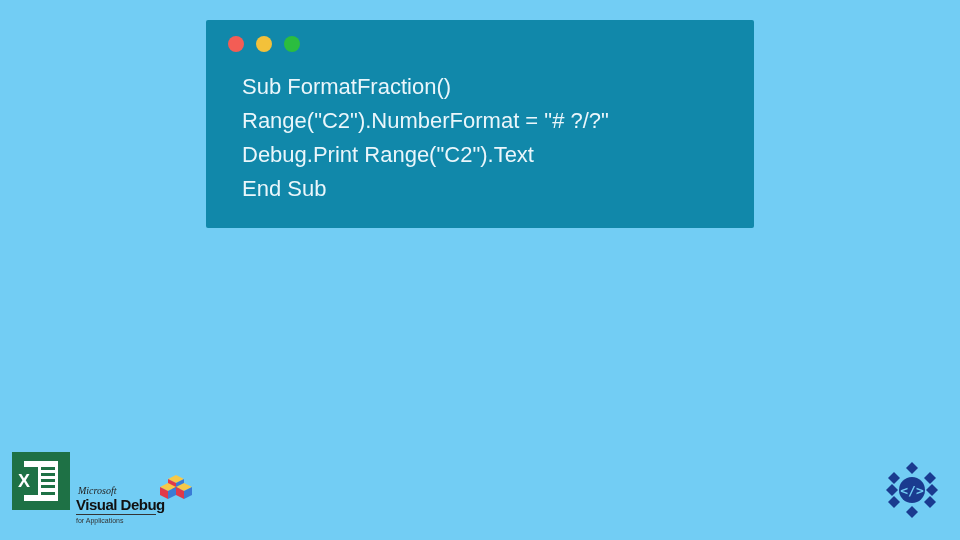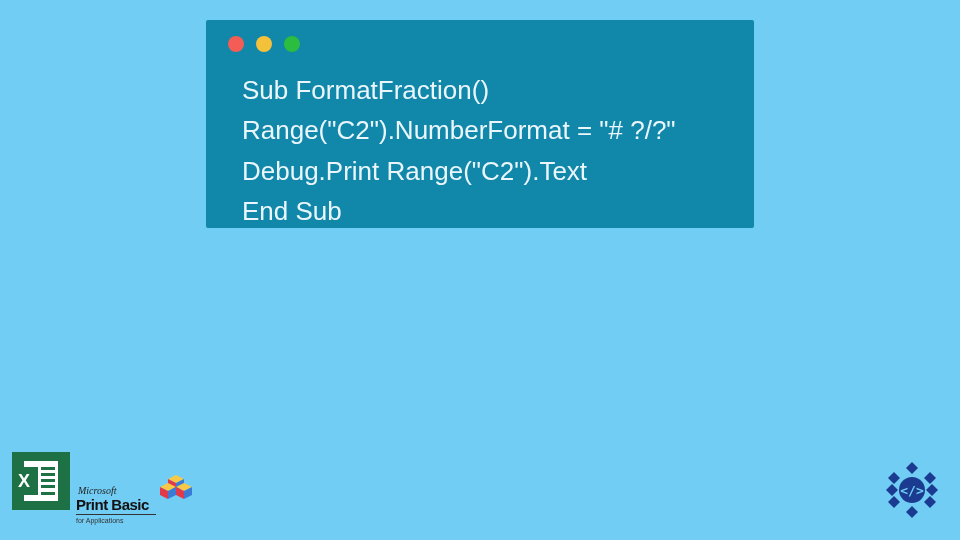--- a/index.html
+++ b/index.html
@@ -29,21 +29,21 @@
     width: 16px;
     height: 16px;
     border-radius: 50%;
   }
   .dot-red { background: #f35d55; }
   .dot-yellow { background: #f3c13a; }
   .dot-green { background: #2bbd3f; }
   .code-block {
     padding: 18px 28px 0 36px;
     color: #eaf6fb;
-    font-size: 26px;
+    font-size: 22px;
     line-height: 1.55;
     font-family: Arial, Helvetica, sans-serif;
     white-space: pre;
   }
   .footer-left {
     position: absolute;
     left: 12px;
     bottom: 16px;
     display: flex;
     align-items: center;
@@ -179,21 +179,21 @@
           <span></span>
           <span></span>
           <span></span>
           <span></span>
           <span></span>
         </div>
     </div>
   </div>
   <div class="vb-badge">
     <div class="vb-ms">Microsoft</div>
-    <div class="vb-title">Print Basic</div>
+    <div class="vb-title">Visual Debug</div>
     <div class="vb-sub">for Applications</div>
     <svg class="vb-cubes" width="34" height="30" viewBox="0 0 34 30">
       <g>
         <polygon points="8,6 16,2 24,6 16,10" fill="#f7c948"></polygon>
         <polygon points="8,6 8,14 16,18 16,10" fill="#e0394a"></polygon>
         <polygon points="24,6 24,14 16,18 16,10" fill="#3a7bd5"></polygon>
         <polygon points="0,14 8,10 16,14 8,18" fill="#f7c948"></polygon>
         <polygon points="0,14 0,22 8,26 8,18" fill="#e0394a"></polygon>
         <polygon points="16,14 16,22 8,26 8,18" fill="#3a7bd5"></polygon>
         <polygon points="16,14 24,10 32,14 24,18" fill="#f7c948"></polygon>

